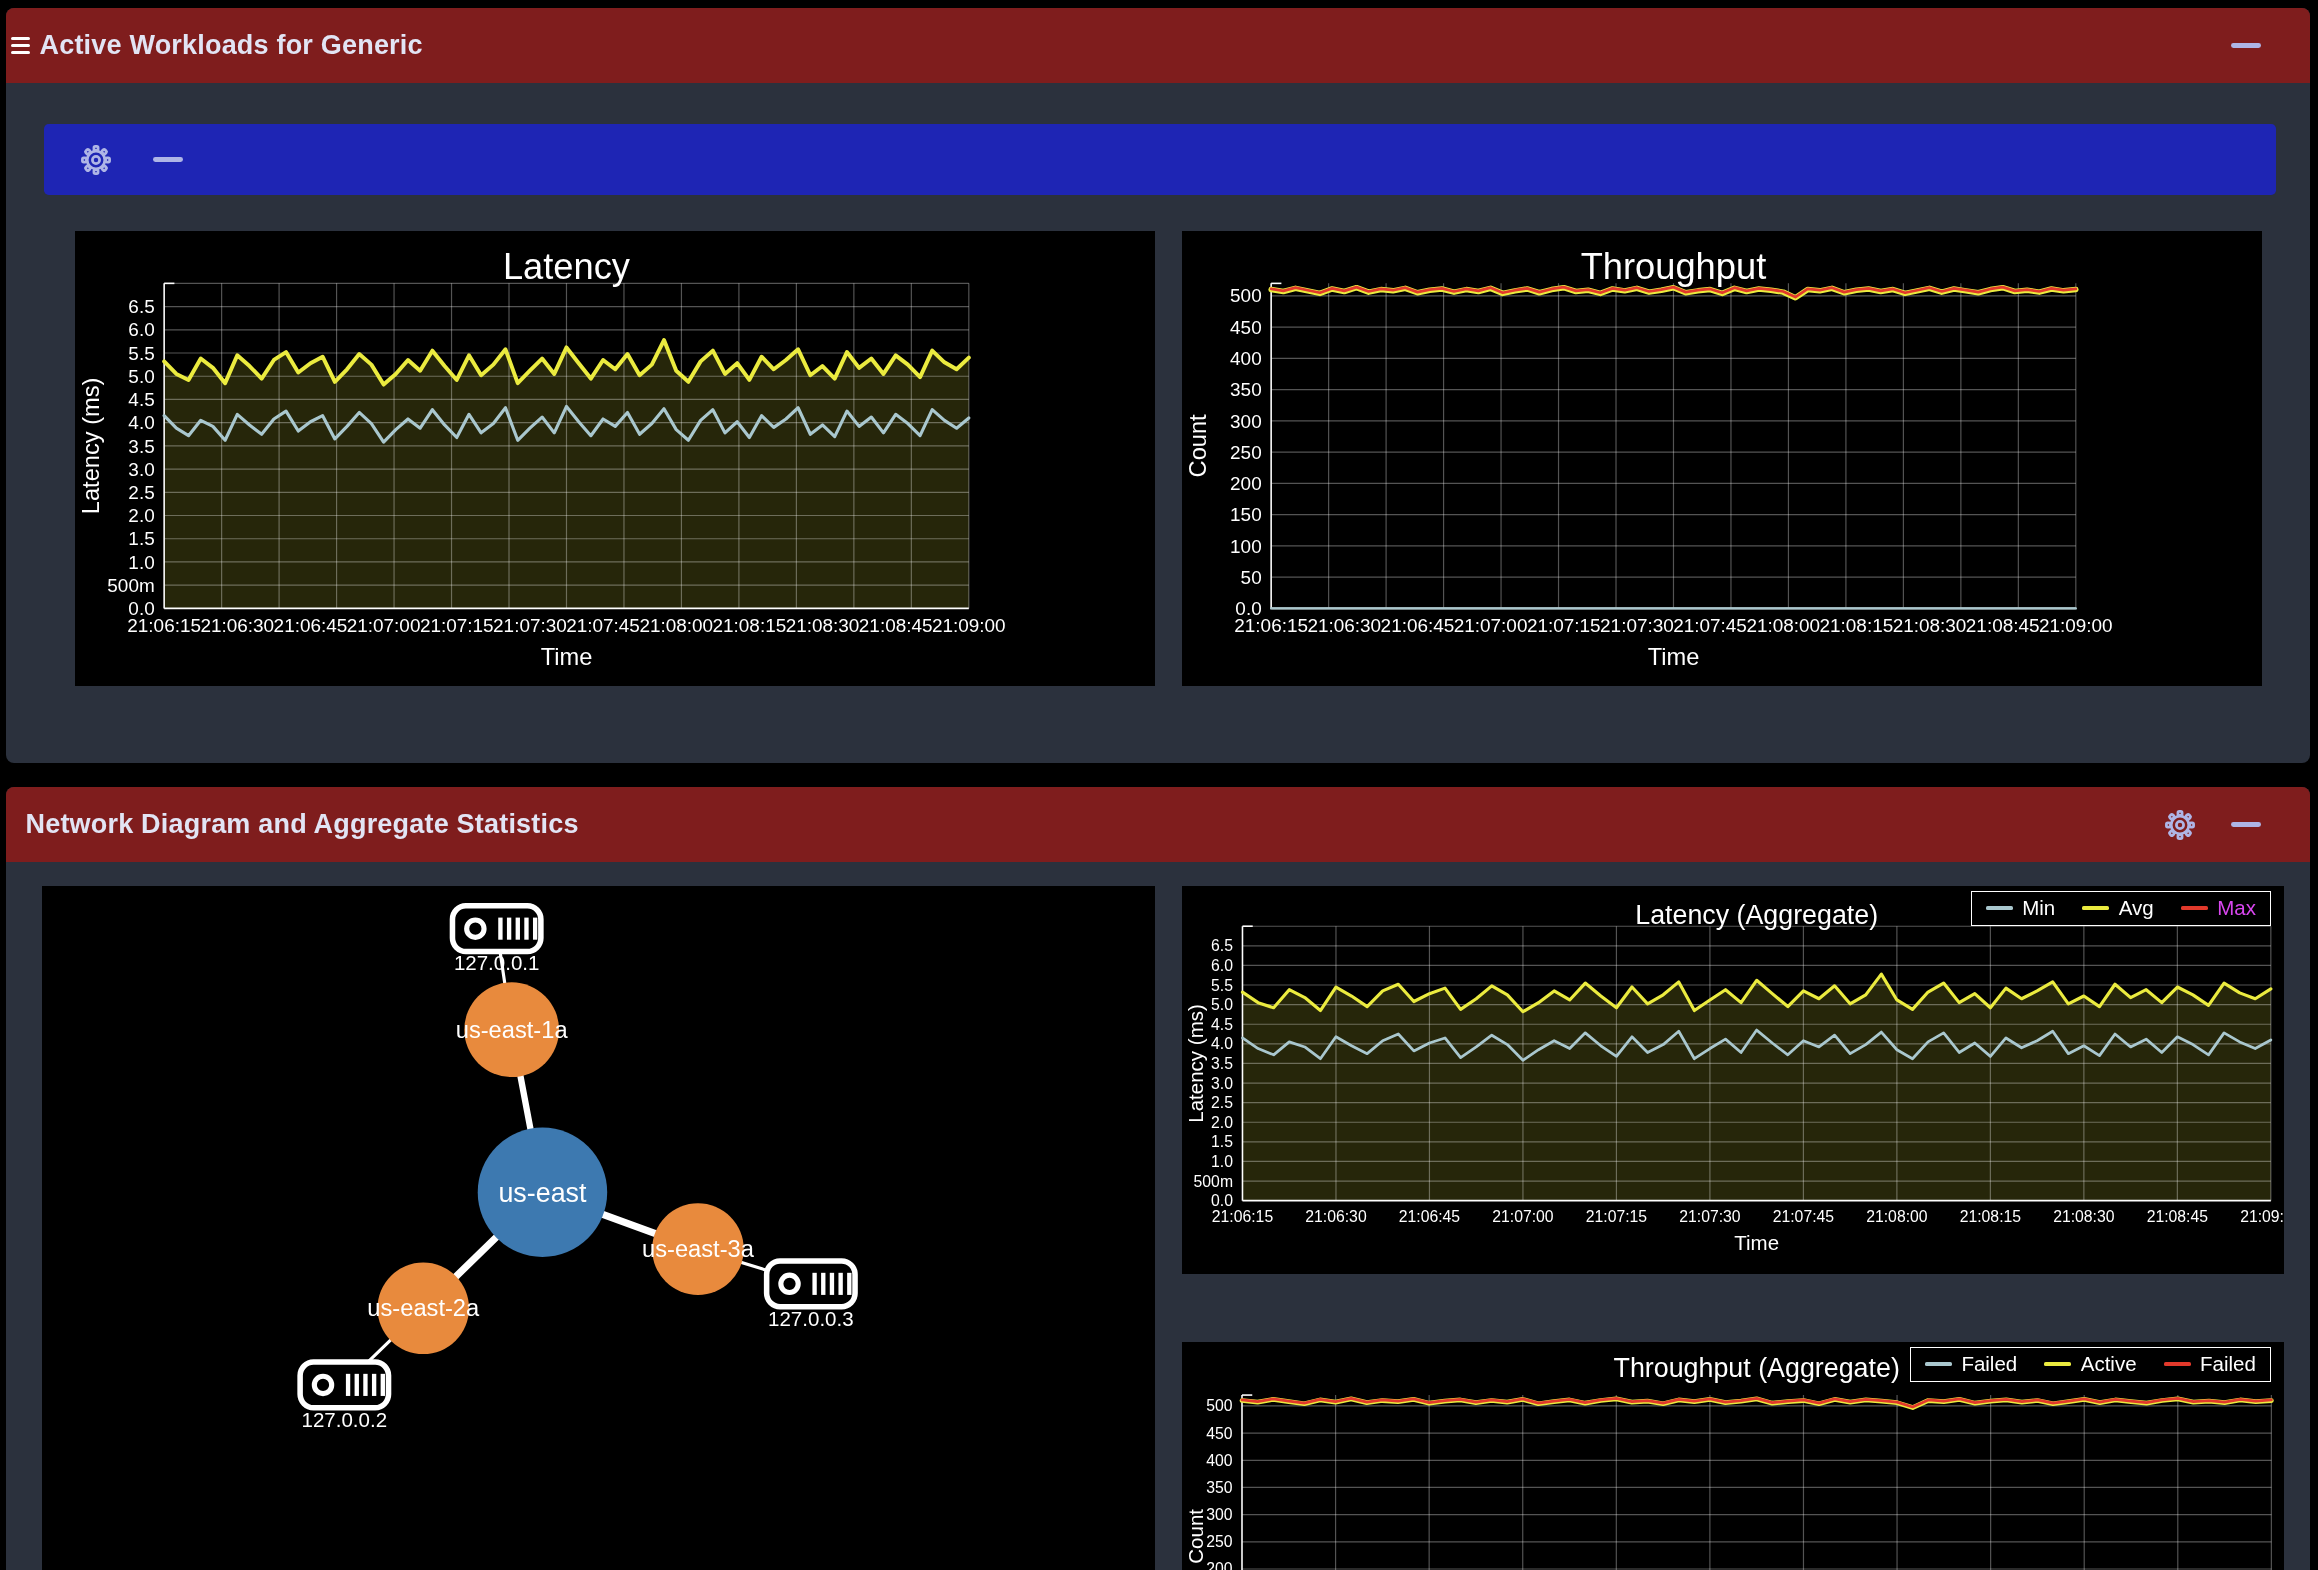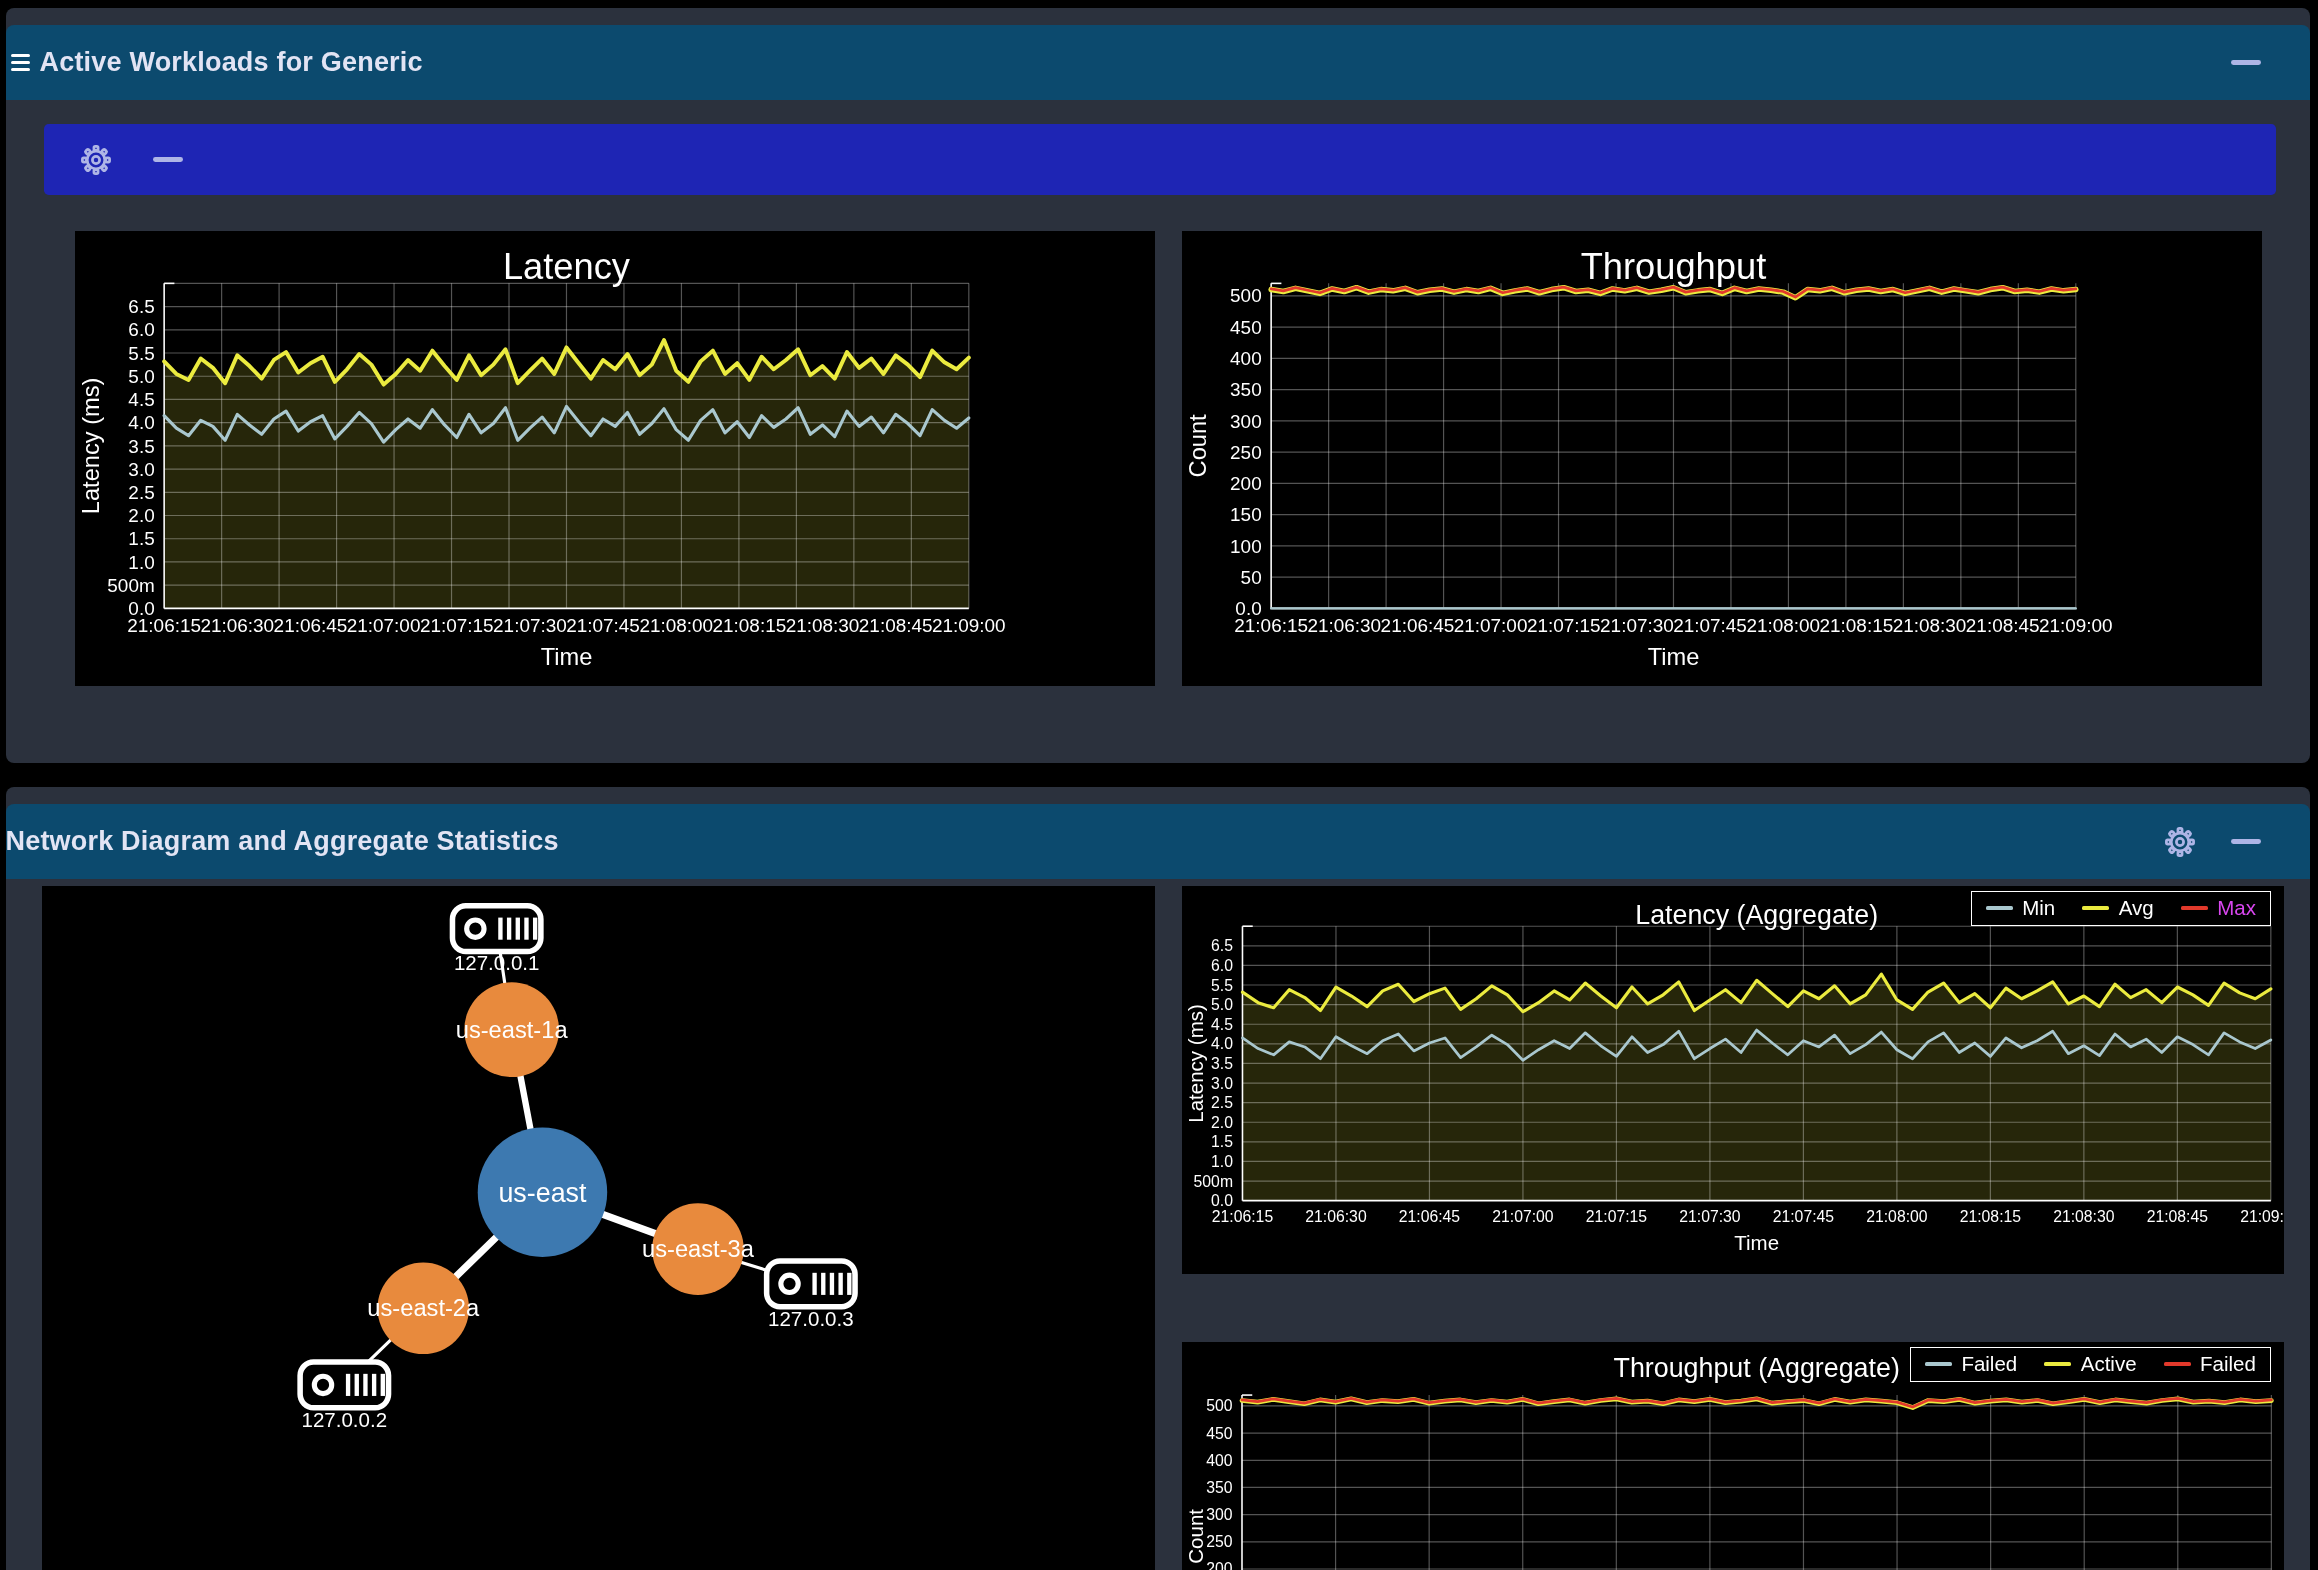--- a/index.html
+++ b/index.html
@@ -2,21 +2,21 @@
 <html style="font-size:12.6px"><head>
 <meta charset="utf-8">
 <style>
   html,body{margin:0;padding:0;}
   body{
     width:2319px;height:1570px;background:#000;overflow:hidden;position:relative;
     font-family:"Liberation Sans","DejaVu Sans",sans-serif;
   }
   .card{position:absolute;left:5.5px;width:2304px;background:#2b313d;border-radius:8px;}
   .card-header{
-    position:absolute;left:0;top:17px;width:100%;height:75px;background:#0c4a6e;
+    position:absolute;left:0;top:0;width:100%;height:75px;background:#7f1d1d;
     border-radius:8px 8px 0 0;display:flex;align-items:center;
   }
   .card-header .title{
     color:#e2e4f4;font-size:27px;font-weight:700;letter-spacing:0.2px;white-space:nowrap;
   }
   .hamburger{width:19px;height:17.4px;display:flex;flex-direction:column;justify-content:space-between;margin:0 9.5px 0 5.5px;cursor:pointer;}
   .hamburger span{display:block;height:3.2px;background:#fff;border-radius:1.6px;}
   .minus-btn{width:30px;height:4.7px;background:#aeb5e6;border-radius:2.4px;cursor:pointer;}
   .gear-btn{width:32px;height:32px;cursor:pointer;}
   .gear-btn svg{width:100%;height:100%;}
@@ -192,21 +192,21 @@
         <text x="623" y="550" fill="#fff" font-size="30" text-anchor="middle">Time</text>
         <text x="30" y="272" fill="#fff" font-size="30" text-anchor="middle" transform="rotate(-90 30 272)">Count</text>
         <polyline points="113.0,478.0 128.5,478.0 143.9,478.0 159.4,478.0 174.8,478.0 190.3,478.0 205.7,478.0 221.2,478.0 236.6,478.0 252.1,478.0 267.5,478.0 283.0,478.0 298.5,478.0 313.9,478.0 329.4,478.0 344.8,478.0 360.3,478.0 375.7,478.0 391.2,478.0 406.6,478.0 422.1,478.0 437.5,478.0 453.0,478.0 468.5,478.0 483.9,478.0 499.4,478.0 514.8,478.0 530.3,478.0 545.7,478.0 561.2,478.0 576.6,478.0 592.1,478.0 607.5,478.0 623.0,478.0 638.5,478.0 653.9,478.0 669.4,478.0 684.8,478.0 700.3,478.0 715.7,478.0 731.2,478.0 746.6,478.0 762.1,478.0 777.5,478.0 793.0,478.0 808.5,478.0 823.9,478.0 839.4,478.0 854.8,478.0 870.3,478.0 885.7,478.0 901.2,478.0 916.6,478.0 932.1,478.0 947.5,478.0 963.0,478.0 978.5,478.0 993.9,478.0 1009.4,478.0 1024.8,478.0 1040.3,478.0 1055.7,478.0 1071.2,478.0 1086.6,478.0 1102.1,478.0 1117.5,478.0 1133.0,478.0" fill="none" stroke="#a9c7ce" stroke-width="3" stroke-linejoin="round" stroke-linecap="round"></polyline>
         <polyline points="113.0,73.9 128.5,76.3 143.9,72.3 159.4,75.5 174.8,78.7 190.3,73.1 205.7,76.3 221.2,71.5 236.6,77.1 252.1,73.9 267.5,75.5 283.0,72.3 298.5,77.9 313.9,74.7 329.4,73.1 344.8,77.1 360.3,73.9 375.7,76.3 391.2,72.3 406.6,78.7 422.1,75.5 437.5,73.1 453.0,77.9 468.5,73.9 483.9,71.5 499.4,76.3 514.8,74.7 530.3,78.7 545.7,73.1 561.2,75.5 576.6,72.3 592.1,77.1 607.5,74.7 623.0,71.5 638.5,77.9 653.9,75.5 669.4,73.9 684.8,78.7 700.3,72.3 715.7,76.3 731.2,73.1 746.6,74.7 762.1,77.1 777.5,84.2 793.0,73.9 808.5,75.5 823.9,72.3 839.4,77.9 854.8,74.7 870.3,73.1 885.7,76.3 901.2,73.9 916.6,78.7 932.1,75.5 947.5,72.3 963.0,77.1 978.5,73.1 993.9,75.5 1009.4,77.9 1024.8,73.9 1040.3,71.5 1055.7,76.3 1071.2,74.7 1086.6,77.1 1102.1,73.1 1117.5,75.5 1133.0,73.9" fill="none" stroke="#ebeb3f" stroke-width="7" stroke-linejoin="round" stroke-linecap="round"></polyline>
         <polyline points="113.0,73.1 128.5,75.5 143.9,71.5 159.4,74.7 174.8,77.9 190.3,72.3 205.7,75.5 221.2,70.8 236.6,76.3 252.1,73.1 267.5,74.7 283.0,71.5 298.5,77.1 313.9,73.9 329.4,72.3 344.8,76.3 360.3,73.1 375.7,75.5 391.2,71.5 406.6,77.9 422.1,74.7 437.5,72.3 453.0,77.1 468.5,73.1 483.9,70.8 499.4,75.5 514.8,73.9 530.3,77.9 545.7,72.3 561.2,74.7 576.6,71.5 592.1,76.3 607.5,73.9 623.0,70.8 638.5,77.1 653.9,74.7 669.4,73.1 684.8,77.9 700.3,71.5 715.7,75.5 731.2,72.3 746.6,73.9 762.1,76.3 777.5,83.4 793.0,73.1 808.5,74.7 823.9,71.5 839.4,77.1 854.8,73.9 870.3,72.3 885.7,75.5 901.2,73.1 916.6,77.9 932.1,74.7 947.5,71.5 963.0,76.3 978.5,72.3 993.9,74.7 1009.4,77.1 1024.8,73.1 1040.3,70.8 1055.7,75.5 1071.2,73.9 1086.6,76.3 1102.1,72.3 1117.5,74.7 1133.0,73.1" fill="none" stroke="#e2392b" stroke-width="3.5" stroke-linejoin="round" stroke-linecap="round"></polyline>
       </svg></div>
 </div>
 
 <div class="card" style="top:787px;height:799px;">
   <div class="card-header">
-    <div class="title" style="">Network Diagram and Aggregate Statistics</div>
+    <div class="title" style="margin-left:20px;">Network Diagram and Aggregate Statistics</div>
     <div style="margin-left:auto;display:flex;align-items:center;gap:35px;margin-right:49px;">
       <div class="gear-btn">
         <svg viewBox="0 0 40 40">
           <g stroke="#aeb5e6" stroke-width="3.4" fill="none">
             <circle cx="20" cy="20" r="11"></circle>
             <circle cx="20" cy="20" r="4.5"></circle>
             <g id="teeth2">
                 <rect x="17.4" y="3" width="5.2" height="5" rx="1.6" transform="rotate(0 20 20)"></rect>
                 <rect x="17.4" y="3" width="5.2" height="5" rx="1.6" transform="rotate(45 20 20)"></rect>
                 <rect x="17.4" y="3" width="5.2" height="5" rx="1.6" transform="rotate(90 20 20)"></rect>

